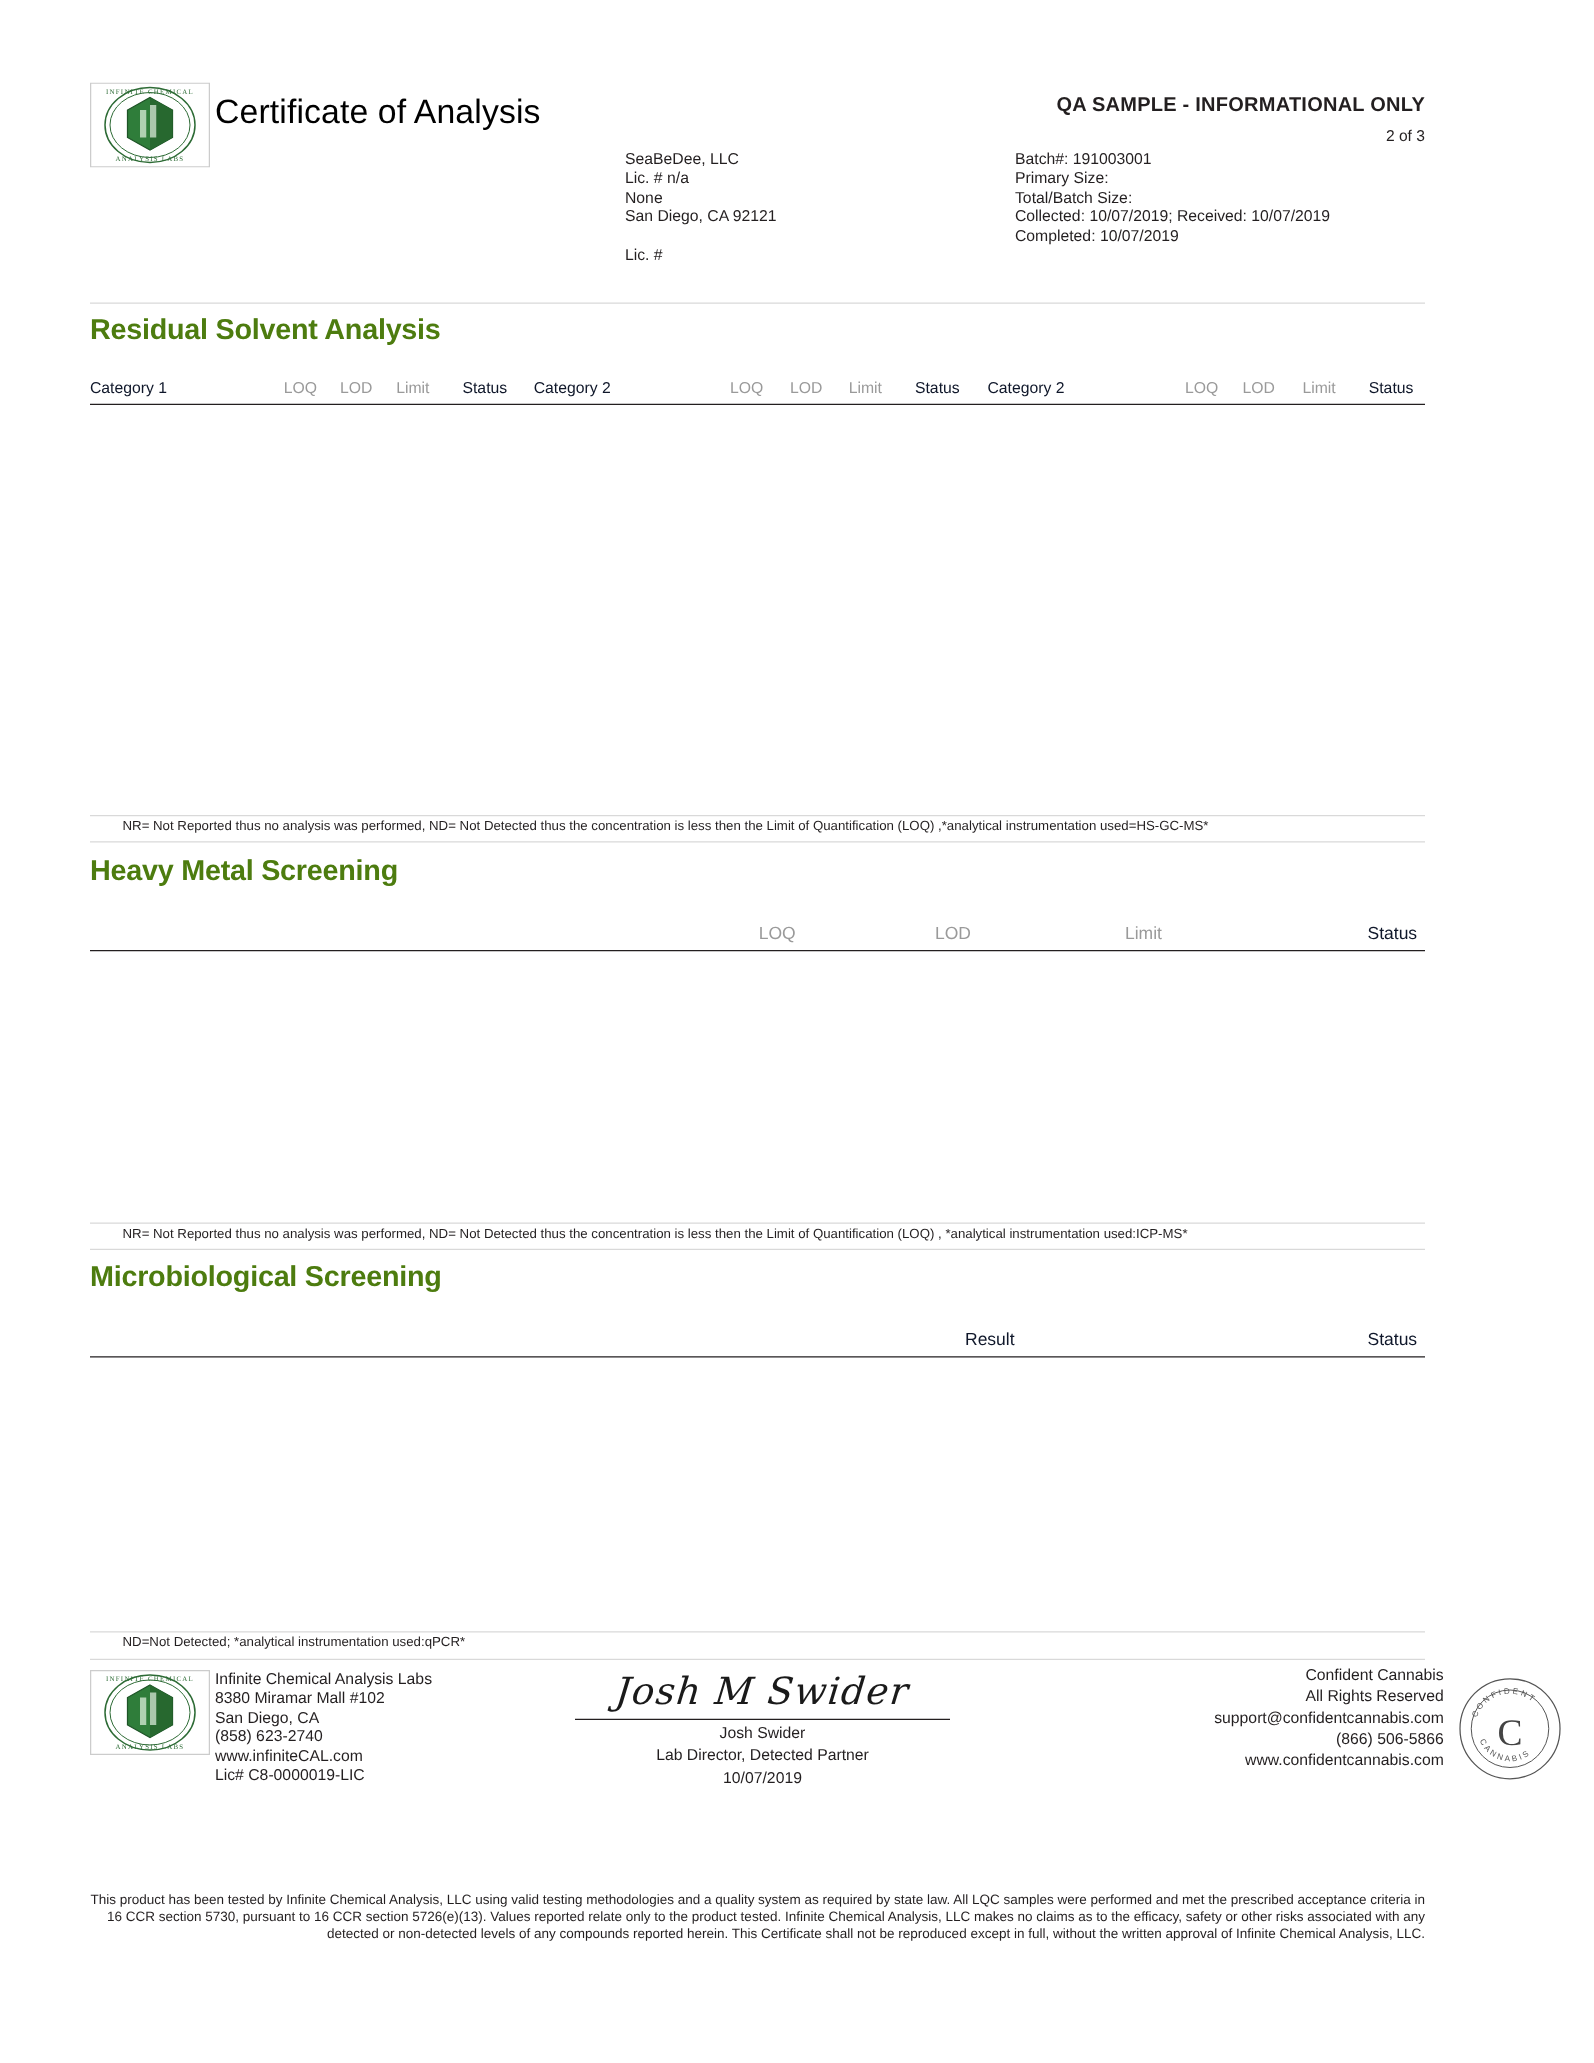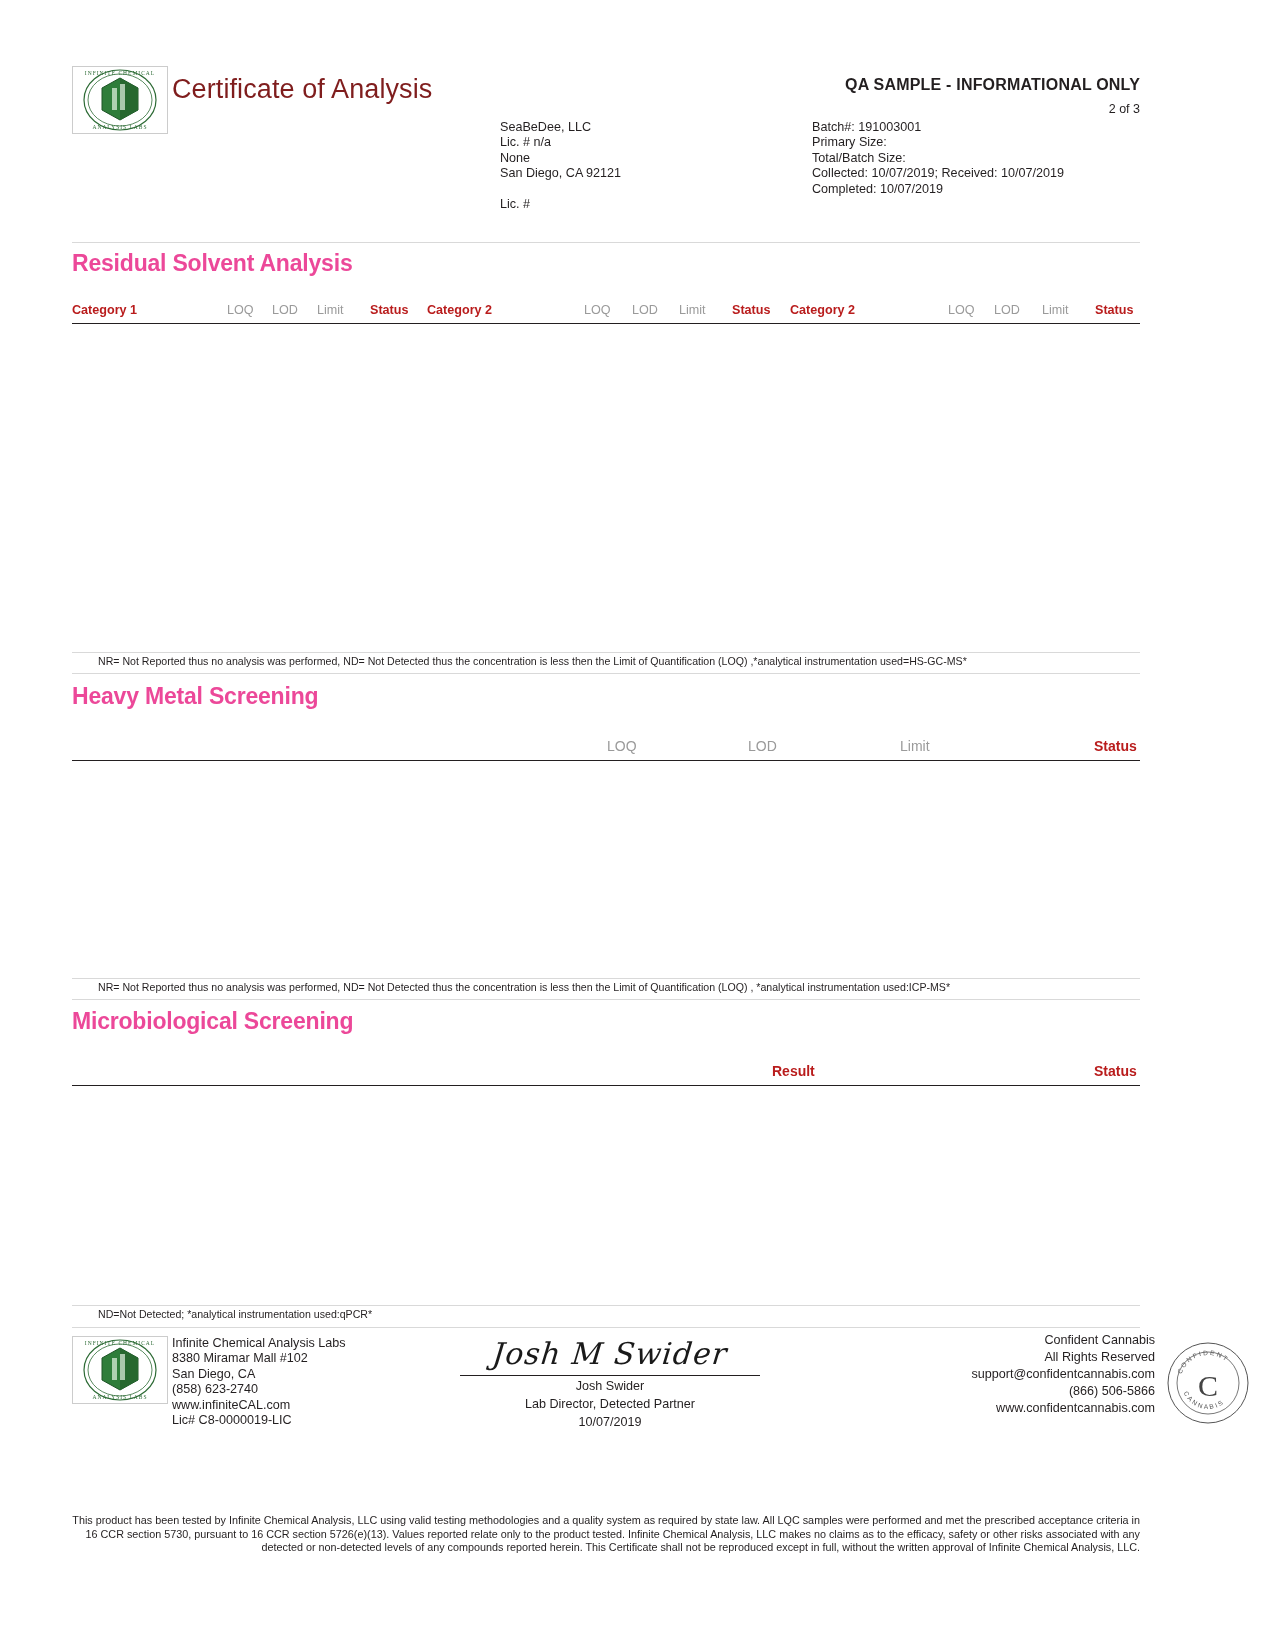--- a/index.html
+++ b/index.html
@@ -39,21 +39,21 @@
   }
   .logo-svg { display: block; }
 
   .coa-title {
     position: absolute;
     left: 100px;
     top: 16px;
     font-size: 27px;
     font-weight: 400;
     letter-spacing: 0.1px;
-    color: #7f1d1d;
+    color: #000000;
   }
   .qa-note {
     position: absolute;
     right: 0;
     top: 18px;
     text-align: right;
     font-size: 16px;
     font-weight: bold;
     color: #231f20;
     letter-spacing: 0.2px;
@@ -87,35 +87,35 @@
     height: 1px;
     background: #d9d9d9;
   }
 
   
   .sec-title {
     position: absolute;
     left: 72px;
     font-size: 23px;
     font-weight: bold;
-    color: #ec4899;
+    color: #4d7c0f;
     letter-spacing: -0.2px;
   }
 
   .table-head {
     position: absolute;
     left: 72px;
     width: 1068px;
     font-size: 12.6px;
   }
   .table-head .hdr {
     position: absolute;
     white-space: nowrap;
   }
-  .hdr.bold { font-weight: bold; color: #b91c1c; }
+  .hdr.bold { font-weight: normal; color: #0f172a; }
   .hdr.grey { color: #9a9a9a; }
   .rule {
     position: absolute;
     left: 72px;
     width: 1068px;
     height: 1px;
     background: #231f20;
   }
 
   .footnote {

